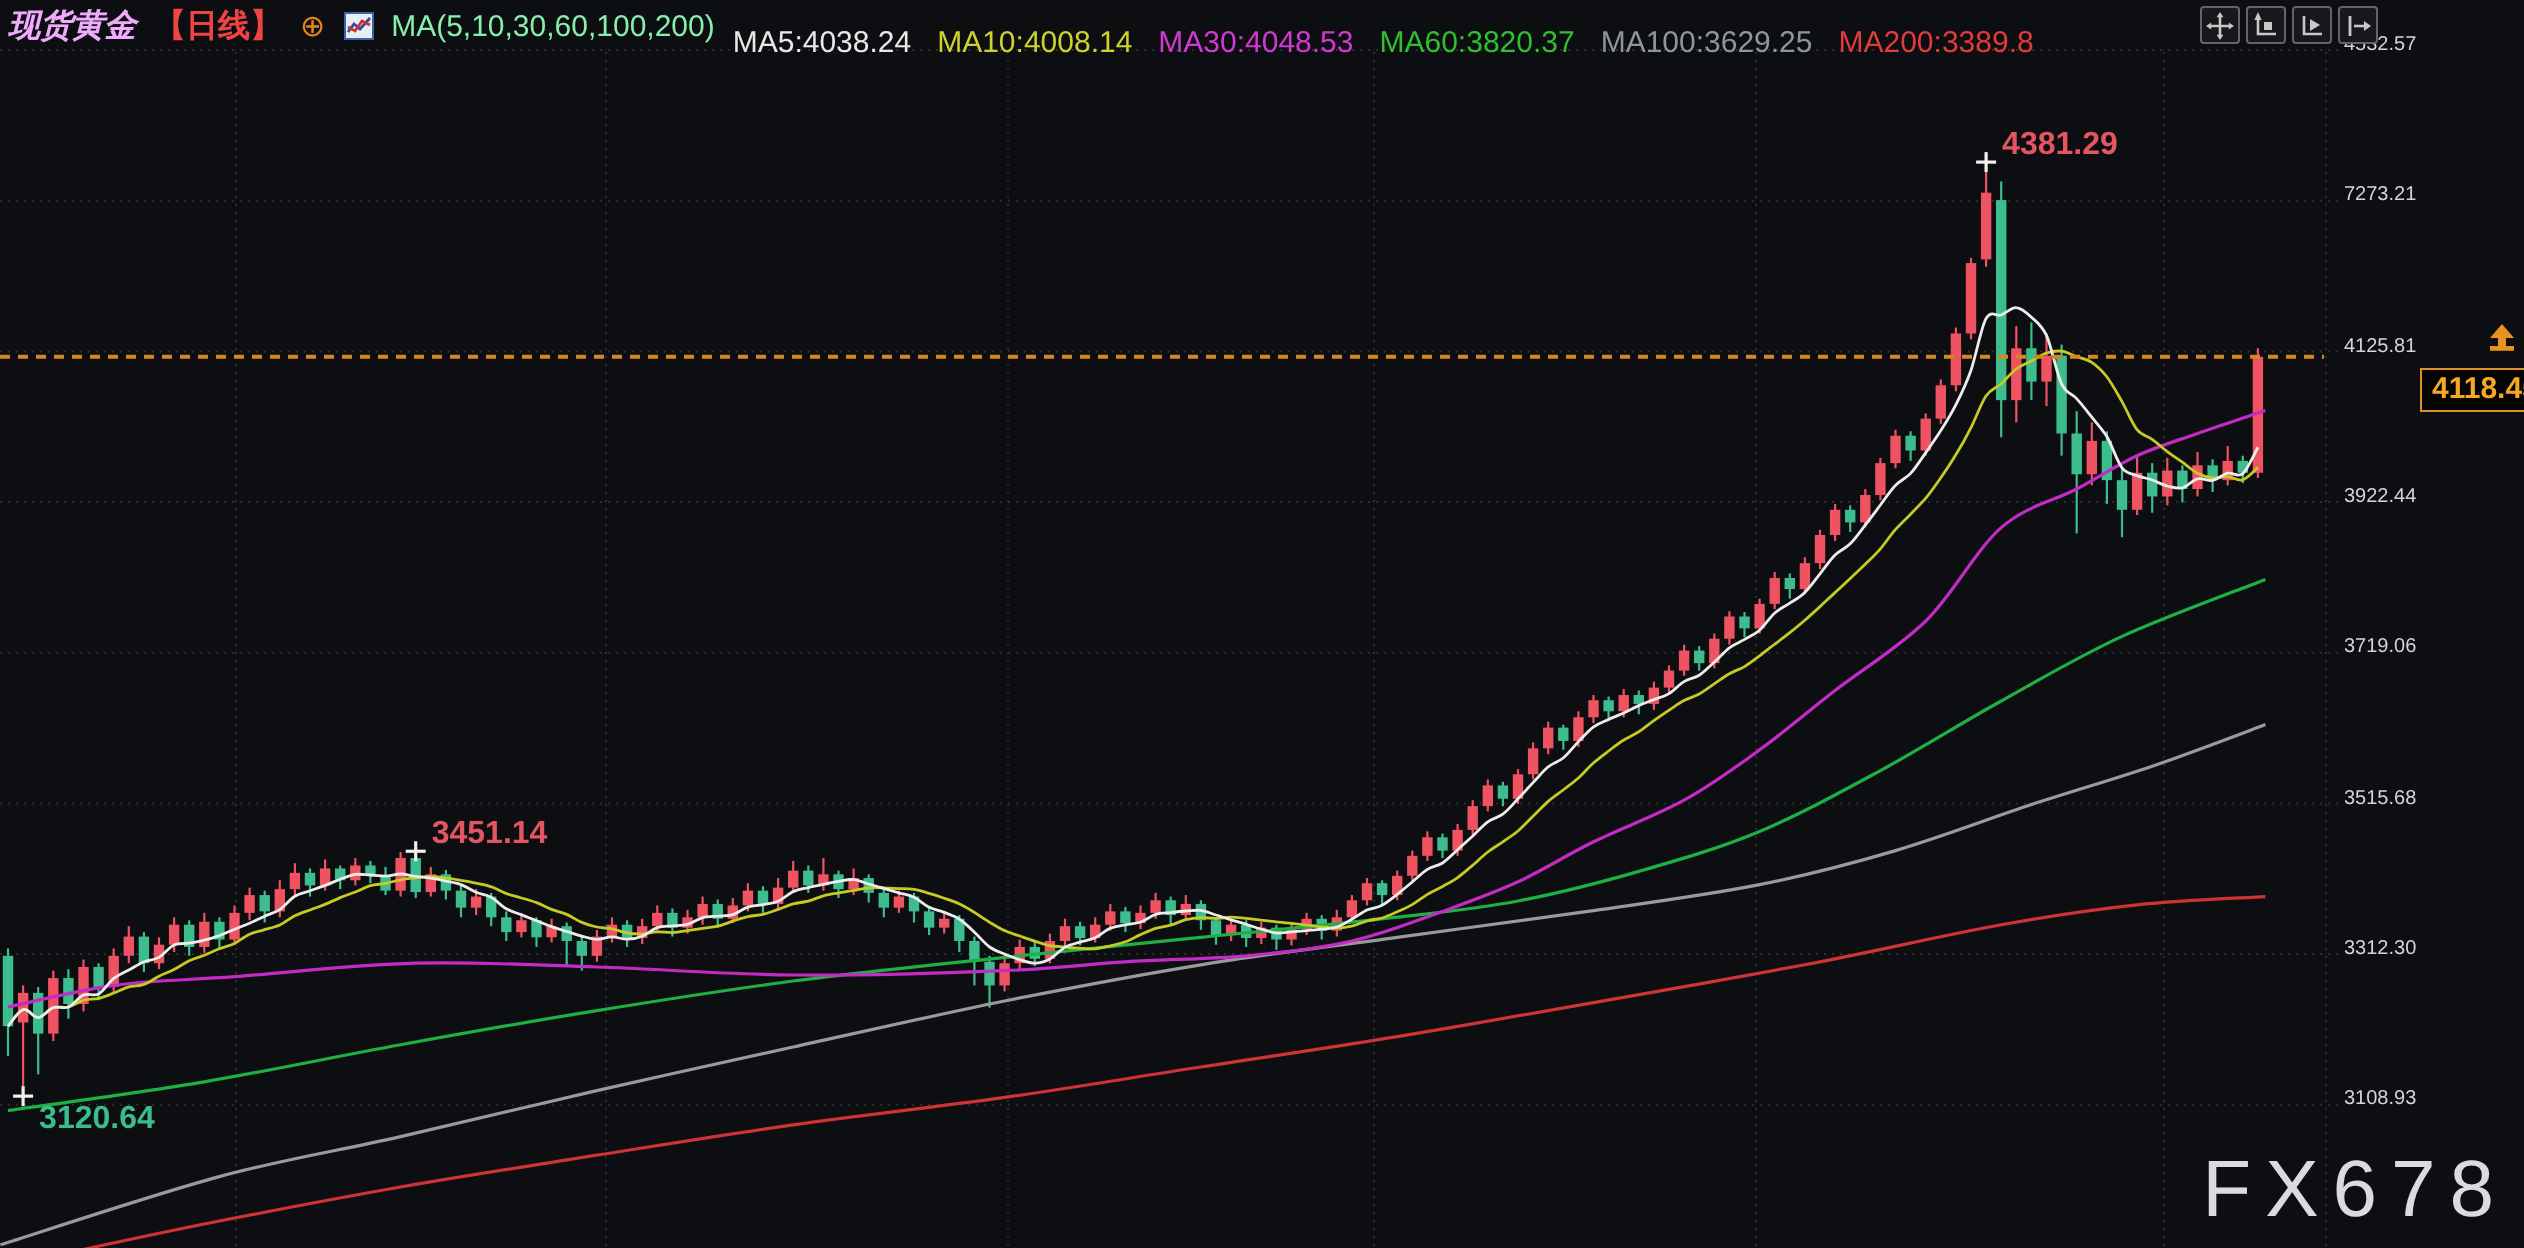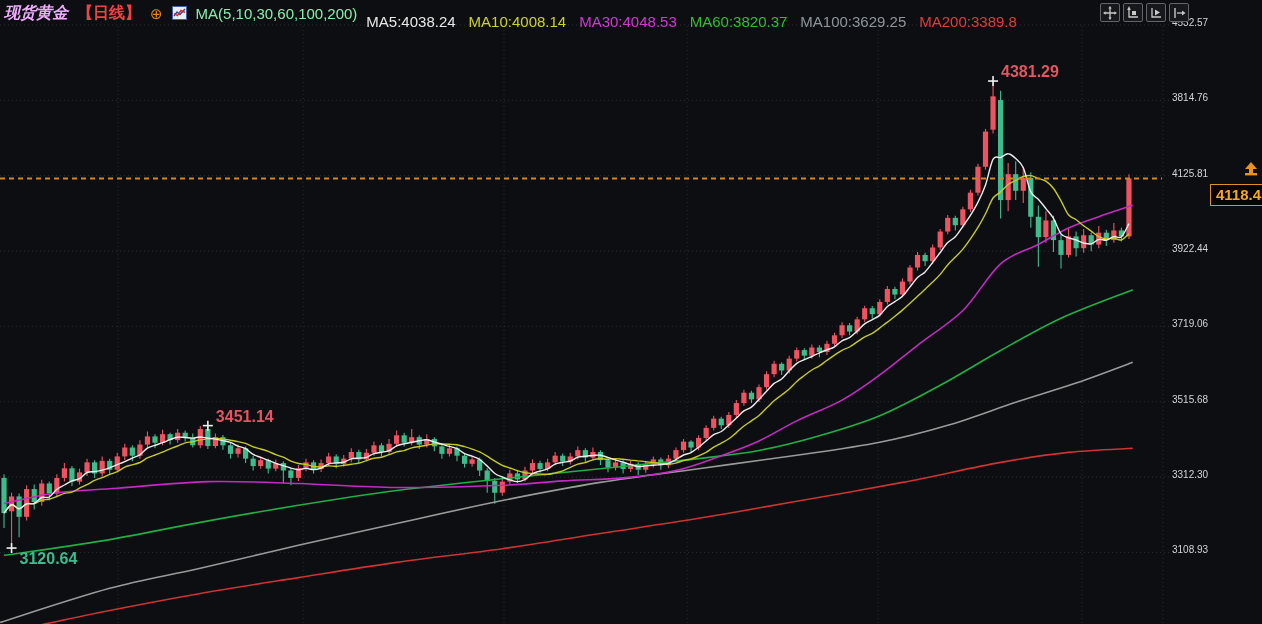--- a/index.html
+++ b/index.html
@@ -412,33 +412,34 @@
         <svg width="16" height="14" viewBox="0 0 16 14">
           <path d="M4 2v10" stroke="#c8c8c8" stroke-width="1.4" fill="none"></path>
           <path d="M6 7h6" stroke="#c8c8c8" stroke-width="1.3" fill="none"></path>
           <polygon points="11,4.5 11,9.5 14.5,7" fill="#c8c8c8"></polygon>
         </svg>
       </button>
     </div>
 
   <div id="axis-labels">
       <div class="axis-label" style="top: 17px;">4532.57</div>
-      <div class="axis-label" style="top: 92.3439px;">3814.76</div>
+      <div class="axis-label" style="top: 92.3439px;">7273.21</div>
       <div class="axis-label" style="top: 167.688px;">4125.81</div>
       <div class="axis-label" style="top: 243.028px;">3922.44</div>
       <div class="axis-label" style="top: 318.372px;">3719.06</div>
       <div class="axis-label" style="top: 393.716px;">3515.68</div>
       <div class="axis-label" style="top: 469.06px;">3312.30</div>
       <div class="axis-label" style="top: 544.4px;">3108.93</div>
     </div>
 
   <span class="price-arrow" style="top: 161.414px;">
     <svg width="16" height="17" viewBox="0 0 16 17">
       <polygon points="8,1 14,8 2,8" fill="#e8921f"></polygon>
       <rect x="6" y="8" width="4" height="4" fill="#e8921f"></rect>
       <rect x="2" y="12" width="12" height="2.4" fill="#e8921f"></rect>
     </svg>
   </span>
   <div class="price-tag" style="top: 184.414px;">
     <span>4118.45</span>
   </div>
 
+  <div class="watermark">FX678</div>
 </div>
 
 </body></html>

